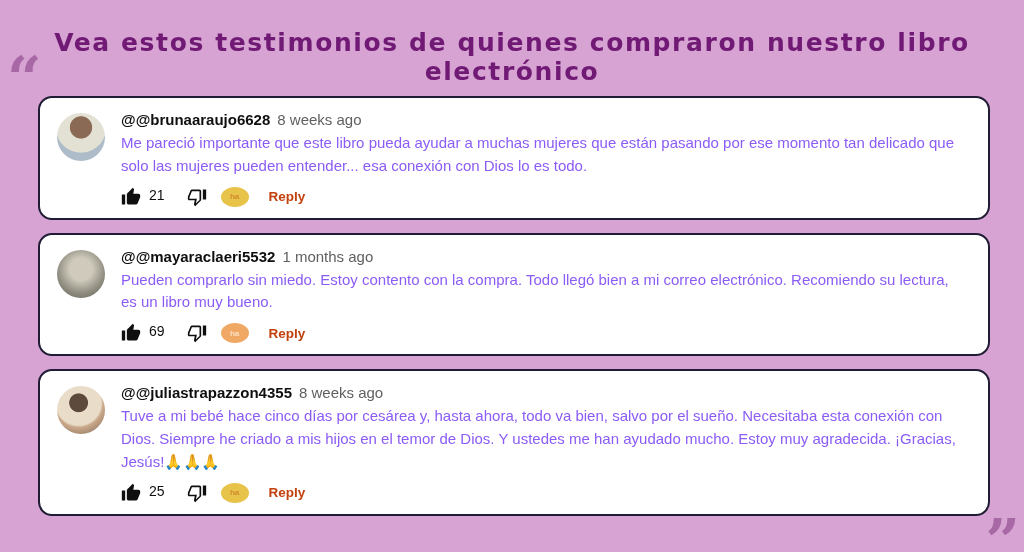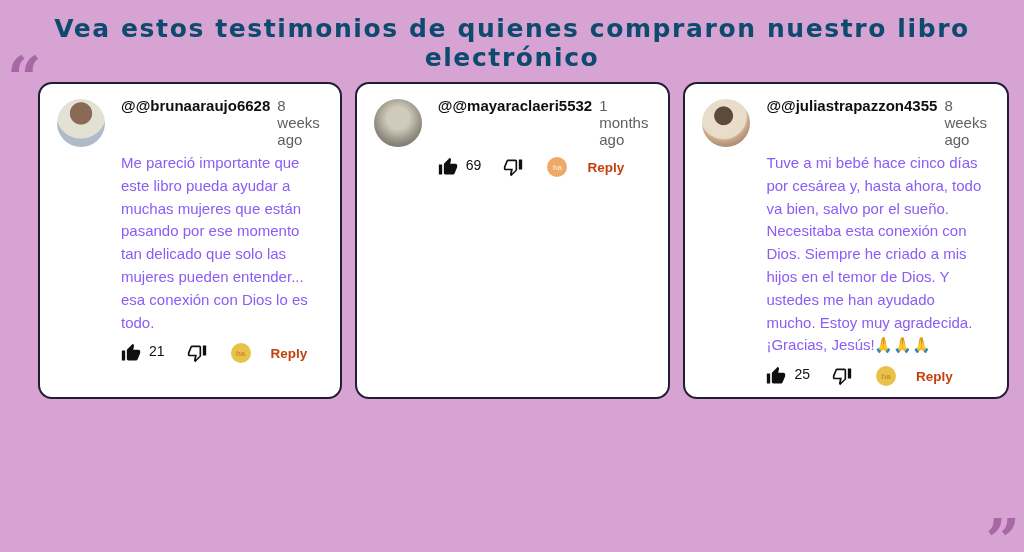--- a/index.html
+++ b/index.html
@@ -4,42 +4,43 @@
 <style>
   * { margin: 0; padding: 0; box-sizing: border-box; }
   html, body { width: 1024px; height: 552px; overflow: hidden; }
   body {
     background: #d6a3d2;
     font-family: "Liberation Sans", sans-serif;
     position: relative;
   }
   .page-title {
     text-align: center;
-    padding-top: 14px;
+    padding-top: 28px;
     font-size: 25px;
     font-weight: 600;
     letter-spacing: 1.6px;
-    color: #0c4a6e;
+    color: #701a75;
     font-family: "DejaVu Sans", sans-serif;
   }
   .quote {
     position: absolute;
     font-family: "DejaVu Serif", serif;
     font-weight: 700;
     font-size: 60px;
     color: #a868a5;
     line-height: 0.55;
     user-select: none;
   }
   .quote.open { left: 7px; top: 62px; }
   .quote.close { right: 4px; bottom: -6px; }
   .cards {
     position: relative;
     margin: 10px 34px 0 38px;
     display: flex;
+    flex-direction: column;
     gap: 13px;
   }
   .card {
     background: #ffffff;
     border: 2px solid #211c35;
     border-radius: 14px;
     padding: 13px 20px 11px 17px;
     display: flex;
     align-items: flex-start;
   }
@@ -67,23 +68,23 @@
   .actions {
     display: flex;
     margin-top: 9px;
     gap: 0;
   }
   .icon-btn { display: inline-flex; align-items: center; cursor: pointer; background: none; border: none; padding: 0; }
   .like-count { font-size: 14px; color: #0f0f0f; margin-left: 8px; }
   .thumb-svg { width: 20px; height: 20px; display: block; }
   .dislike { margin-left: 22px; }
   .badge {
-    width: 20px; height: 20px;
+    width: 28px; height: 20px;
     border-radius: 50%;
-    margin-left: 24px;
+    margin-left: 14px;
     display: inline-flex;
     align-items: center;
     justify-content: center;
     font-size: 8px;
     font-weight: 700;
   }
   .badge.gold { background: #e8c34a; color: #cf8a2d; }
   .badge.orange { background: #f0a964; color: #fbe0c2; }
   .reply {
     margin-left: 20px;
@@ -129,20 +130,21 @@
     </div>
   </div>
 
   <div class="card">
     <div class="avatar a2"></div>
     <div class="content">
       <div class="meta">
         <span class="username">@@mayaraclaeri5532</span>
         <span class="timestamp">1 months ago</span>
       </div>
+      <div class="body-text">Pueden comprarlo sin miedo. Estoy contento con la compra. Todo llegó bien a mi correo electrónico. Recomiendo su lectura, es un libro muy bueno.</div>
       <div class="actions">
         <button class="icon-btn">
           <svg class="thumb-svg" viewBox="0 0 24 24">
               <path fill="#0f0f0f" d="M1 21h4V9H1v12zm22-11c0-1.1-.9-2-2-2h-6.31l.95-4.57.03-.32c0-.41-.17-.79-.44-1.06L14.17 1 7.59 7.59C7.22 7.95 7 8.45 7 9v10c0 1.1.9 2 2 2h9c.83 0 1.54-.5 1.84-1.22l3.02-7.05c.09-.23.14-.47.14-.73v-2z"></path>
             </svg>
         </button>
         <span class="like-count">69</span>
         <button class="icon-btn dislike">
           <svg class="thumb-svg" viewBox="0 0 24 24">
               <path fill="#0f0f0f" d="M15 3H6c-.83 0-1.54.5-1.84 1.22l-3.02 7.05c-.09.23-.14.47-.14.73v2c0 1.1.9 2 2 2h6.31l-.95 4.57-.03.32c0 .41.17.79.44 1.06L9.83 23l6.59-6.59c.36-.36.58-.86.58-1.41V5c0-1.1-.9-2-2-2zm0 12.59L10.66 19.9l.54-2.61.63-3.29H3v-1.8L5.9 5H15v10.59zM19 3h4v12h-4V3z"></path>

